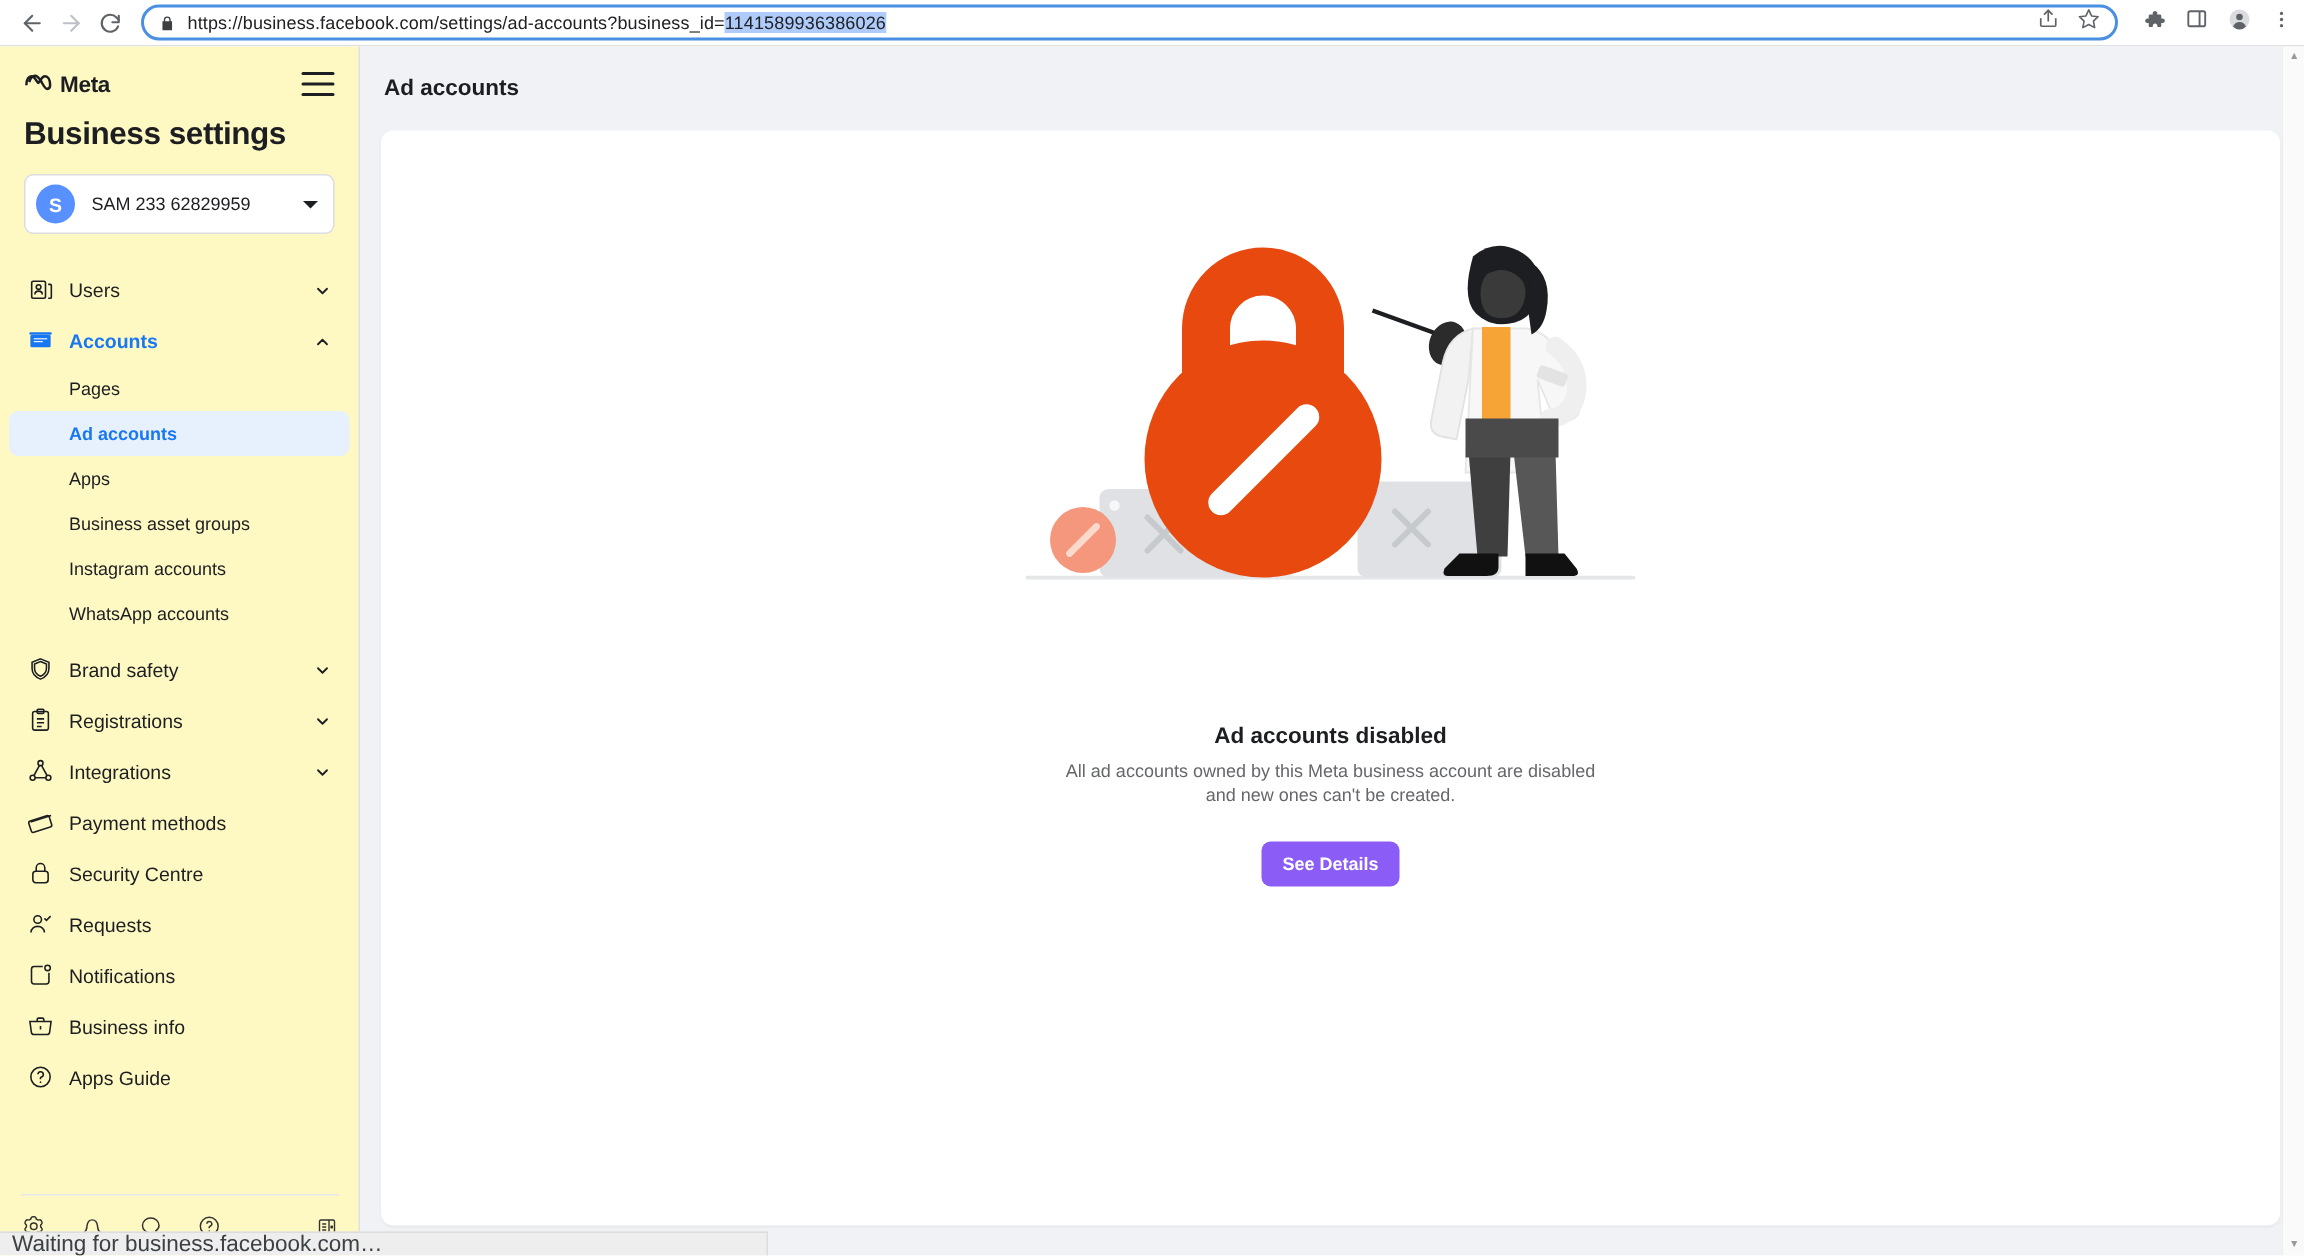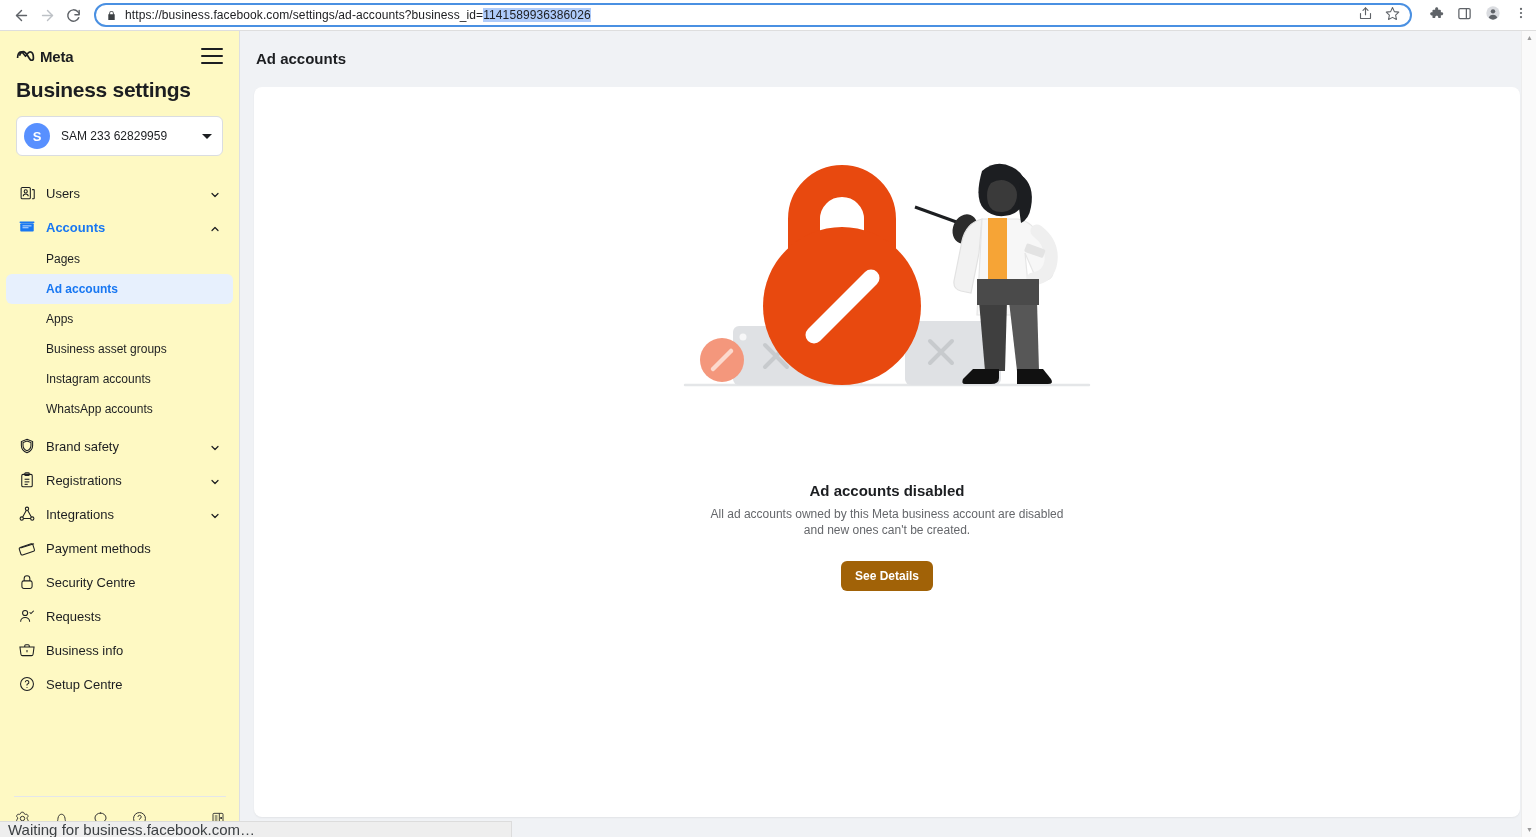--- a/index.html
+++ b/index.html
@@ -274,21 +274,21 @@
   .empty-desc {
     font-size: 12px;
     color: #65676b;
     text-align: center;
     line-height: 1.33;
     margin-top: 8px;
     width: 370px;
   }
   .primary-btn {
     margin-top: 22px;
-    background: #a16207;
+    background: #8b5cf6;
     color: #ffffff;
     font-size: 12px;
     font-weight: bold;
     border: none;
     border-radius: 6px;
     height: 30px;
     padding: 0 14px;
     cursor: pointer;
     font-family: "Liberation Sans", sans-serif;
   }
@@ -566,41 +566,50 @@
         <span class="ico">
           <svg width="18" height="18" viewBox="0 0 24 24" fill="none" stroke="currentColor" stroke-width="1.4">
               <circle cx="9.5" cy="8" r="3.4"></circle>
               <path d="M3.5 19.5c0-3.2 2.7-5.4 6-5.4s6 2.2 6 5.4"></path>
               <polyline points="15.5 7 17.3 8.8 21 5"></polyline>
             </svg>
         </span>
         <span class="lbl">Requests</span>
       </div>
 
+      <div class="nav-item">
+        <span class="ico">
+          <svg width="18" height="18" viewBox="0 0 24 24" fill="none" stroke="currentColor" stroke-width="1.4">
+              <path d="M14 4.5H6.4A2.4 2.4 0 0 0 4 6.9v10.7a2.4 2.4 0 0 0 2.4 2.4h10.7a2.4 2.4 0 0 0 2.4-2.4V10"></path>
+              <circle cx="18.3" cy="5.7" r="2.4"></circle>
+            </svg>
+        </span>
+        <span class="lbl">Notifications</span>
+      </div>
 
       <div class="nav-item">
         <span class="ico">
           <svg width="18" height="18" viewBox="0 0 24 24" fill="none" stroke="currentColor" stroke-width="1.4">
               <path d="M2.6 8h18.8l-1.3 9.6a2.2 2.2 0 0 1-2.2 1.9H6.1a2.2 2.2 0 0 1-2.2-1.9z"></path>
               <path d="M9 8V6.4A1.4 1.4 0 0 1 10.4 5h3.2A1.4 1.4 0 0 1 15 6.4V8"></path>
               <line x1="12" y1="12" x2="12" y2="15"></line>
             </svg>
         </span>
         <span class="lbl">Business info</span>
       </div>
 
       <div class="nav-item">
         <span class="ico">
           <svg width="18" height="18" viewBox="0 0 24 24" fill="none" stroke="currentColor" stroke-width="1.4">
               <circle cx="12" cy="12" r="8.6"></circle>
               <path d="M9.7 9.6a2.4 2.4 0 1 1 3.1 2.4c-.6.2-.9.8-.9 1.5v.4"></path>
               <circle cx="12" cy="16.6" r=".75" fill="currentColor" stroke="none"></circle>
             </svg>
         </span>
-        <span class="lbl">Setup Centre</span>
+        <span class="lbl">Apps Guide</span>
       </div>
     </div>
 
     <div class="sb-footer">
       <div class="sb-divider"></div>
       <div class="footer-icons">
         <span>
           <svg width="17" height="17" viewBox="0 0 24 24" fill="none" stroke="#333" stroke-width="1.4">
               <circle cx="12" cy="12" r="3.1"></circle>
               <path d="M19.4 13.6a1.6 1.6 0 0 1 .3 1.8l-.7 1.2a1.6 1.6 0 0 1-1.6.8l-1.3-.2-1.6.9-.5 1.2a1.6 1.6 0 0 1-1.5 1h-1.4a1.6 1.6 0 0 1-1.5-1l-.5-1.2-1.6-.9-1.3.2a1.6 1.6 0 0 1-1.6-.8l-.7-1.2a1.6 1.6 0 0 1 .3-1.8l.9-1v-1.8l-.9-1a1.6 1.6 0 0 1-.3-1.8l.7-1.2a1.6 1.6 0 0 1 1.6-.8l1.3.2 1.6-.9.5-1.2a1.6 1.6 0 0 1 1.5-1h1.4a1.6 1.6 0 0 1 1.5 1l.5 1.2 1.6.9 1.3-.2a1.6 1.6 0 0 1 1.6.8l.7 1.2a1.6 1.6 0 0 1-.3 1.8l-.9 1v1.8z"></path>

